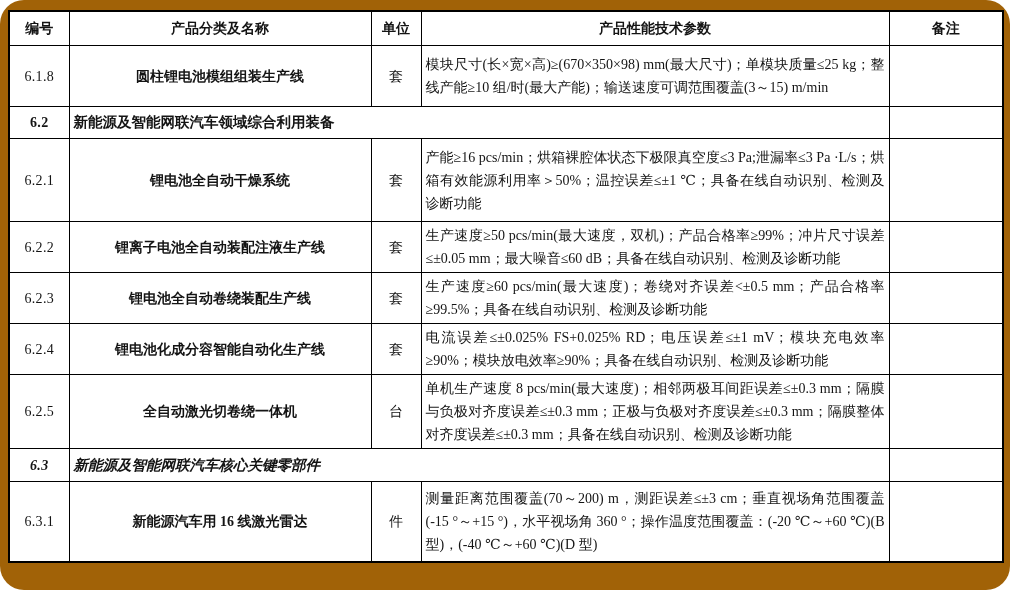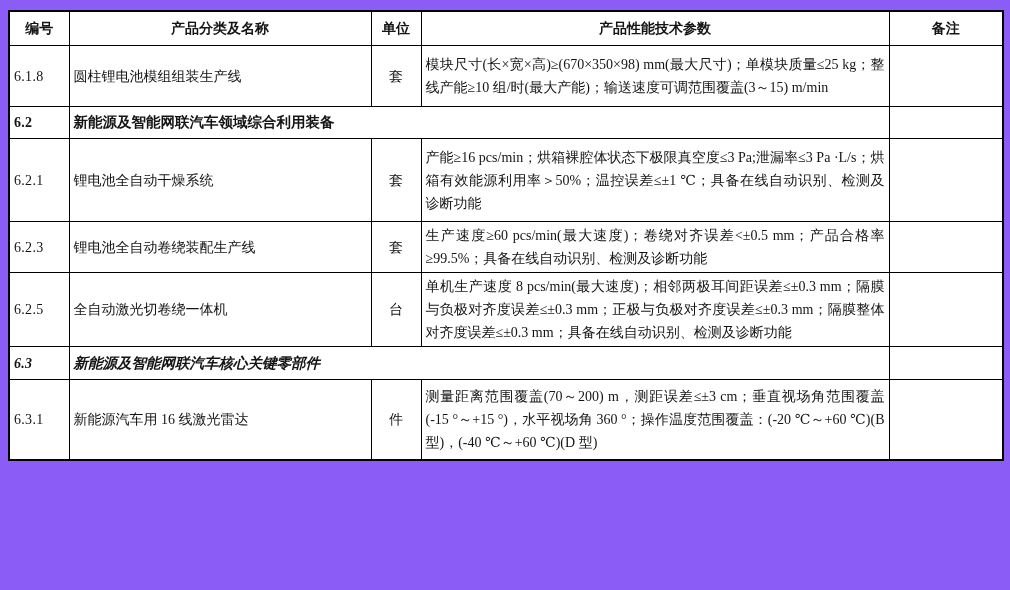--- a/index.html
+++ b/index.html
@@ -9,21 +9,22 @@
     width: 1010px;
     height: 590px;
     overflow: hidden;
     font-family: "Liberation Serif", "DejaVu Serif", serif;
     color: #141414;
   }
   .page {
     position: relative;
     width: 1010px;
     height: 590px;
-    background: #8b5cf6;
+    background: #a16207;
+    border-radius: 24px;
   }
   table.spec {
     position: absolute;
     left: 8px;
     top: 10px;
     width: 994px;
     border-collapse: collapse;
     table-layout: fixed;
     background: #ffffff;
   }
@@ -44,28 +45,29 @@
   table.spec { border: 2px solid #000000; }
 
   th.hdr {
     font-weight: bold;
     font-size: 15px;
     text-align: center;
     height: 29px;
     padding: 2px 2px;
   }
   td.id-cell {
-    text-align: left;
+    text-align: center;
     font-size: 14px;
     letter-spacing: 0.3px;
   }
   td.name-cell {
-    text-align: left;
+    text-align: center;
     padding-left: 14px;
     padding-right: 8px;
+    font-weight: bold;
   }
   td.unit-cell {
     text-align: center;
   }
   td.params-cell {
     text-align: justify;
     padding: 3px 7px;
   }
   td.remark-cell {
     background: #ffffff;
@@ -113,25 +115,39 @@
           <td class="section-title-cell" colspan="3">新能源及智能网联汽车领域综合利用装备</td>
           <td class="remark-cell"></td>
         </tr>
         <tr style="height: 83px;">
           <td class="id-cell">6.2.1</td>
           <td class="name-cell">锂电池全自动干燥系统</td>
           <td class="unit-cell">套</td>
           <td class="params-cell">产能≥16 pcs/min；烘箱裸腔体状态下极限真空度≤3 Pa;泄漏率≤3 Pa ·L/s；烘箱有效能源利用率＞50%；温控误差≤±1 ℃；具备在线自动识别、检测及诊断功能</td>
           <td class="remark-cell"></td>
         </tr>
+        <tr style="height: 48px;">
+          <td class="id-cell">6.2.2</td>
+          <td class="name-cell">锂离子电池全自动装配注液生产线</td>
+          <td class="unit-cell">套</td>
+          <td class="params-cell">生产速度≥50 pcs/min(最大速度，双机)；产品合格率≥99%；冲片尺寸误差≤±0.05 mm；最大噪音≤60 dB；具备在线自动识别、检测及诊断功能</td>
+          <td class="remark-cell"></td>
+        </tr>
         <tr style="height: 47px;">
           <td class="id-cell">6.2.3</td>
           <td class="name-cell">锂电池全自动卷绕装配生产线</td>
           <td class="unit-cell">套</td>
           <td class="params-cell">生产速度≥60 pcs/min(最大速度)；卷绕对齐误差&lt;±0.5 mm；产品合格率≥99.5%；具备在线自动识别、检测及诊断功能</td>
+          <td class="remark-cell"></td>
+        </tr>
+        <tr style="height: 47px;">
+          <td class="id-cell">6.2.4</td>
+          <td class="name-cell">锂电池化成分容智能自动化生产线</td>
+          <td class="unit-cell">套</td>
+          <td class="params-cell">电流误差≤±0.025% FS+0.025% RD；电压误差≤±1 mV；模块充电效率≥90%；模块放电效率≥90%；具备在线自动识别、检测及诊断功能</td>
           <td class="remark-cell"></td>
         </tr>
         <tr style="height: 68px;">
           <td class="id-cell">6.2.5</td>
           <td class="name-cell">全自动激光切卷绕一体机</td>
           <td class="unit-cell">台</td>
           <td class="params-cell">单机生产速度 8 pcs/min(最大速度)；相邻两极耳间距误差≤±0.3 mm；隔膜与负极对齐度误差≤±0.3 mm；正极与负极对齐度误差≤±0.3 mm；隔膜整体对齐度误差≤±0.3 mm；具备在线自动识别、检测及诊断功能</td>
           <td class="remark-cell"></td>
         </tr>
         <tr class="section-row" style="height: 33px; font-style: italic;">

